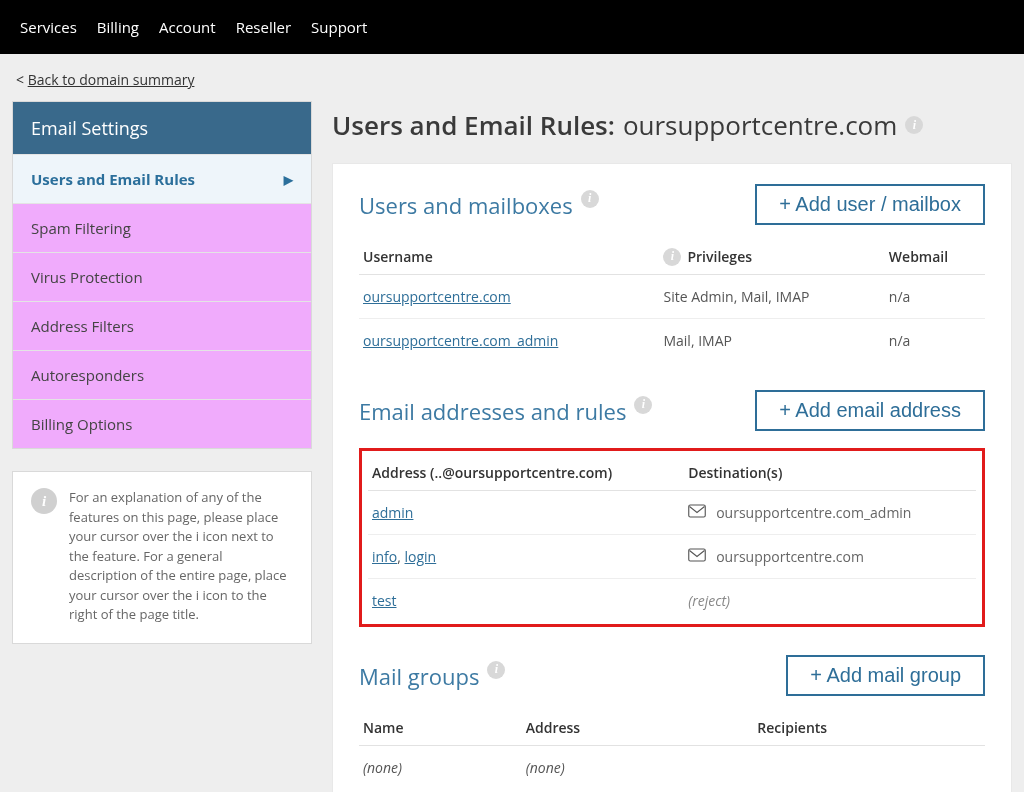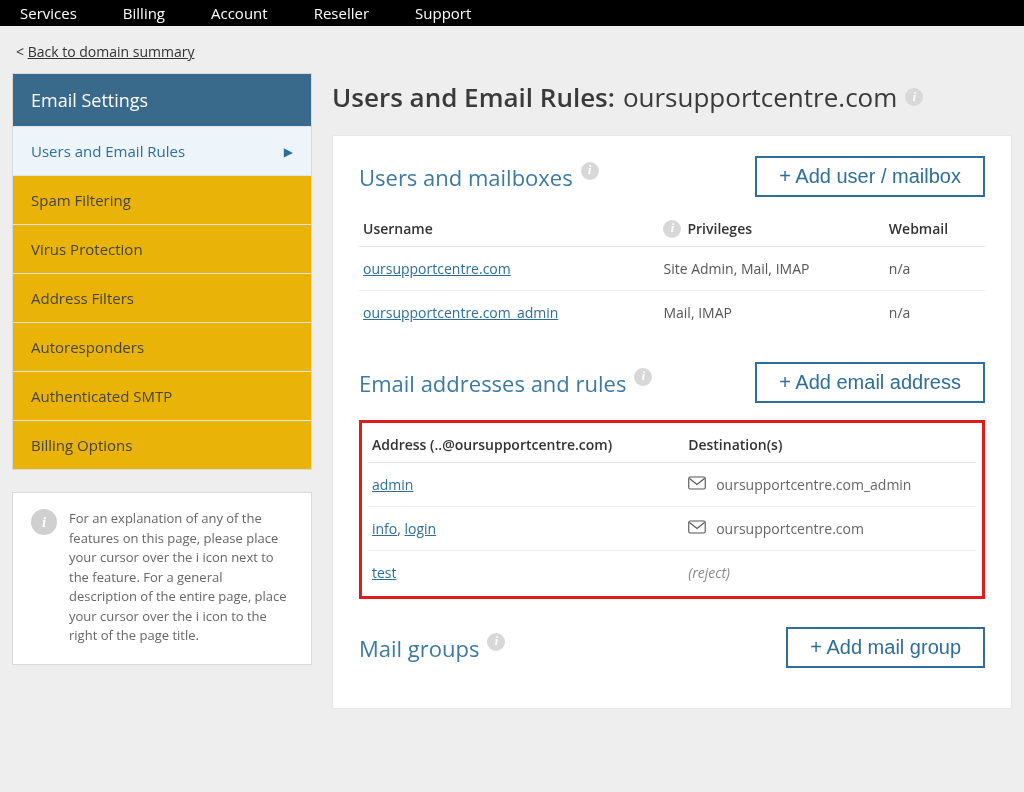--- a/index.html
+++ b/index.html
@@ -6,25 +6,25 @@
   body {
     font-family: "Segoe UI", "Open Sans", Arial, sans-serif;
     background: #eeeeee;
     color: #333;
     font-size: 14px;
     width: 1024px;
   }
   
   .topnav {
     background: #000;
-    height: 26px;
+    height: 54px;
     display: flex;
     align-items: center;
     padding-left: 20px;
-    gap: 46px;
+    gap: 20px;
   }
   .topnav a {
     color: #fff;
     font-size: 15px;
     text-decoration: none;
     cursor: pointer;
   }
   .container {
     padding: 16px 12px 20px 12px;
     display: flex;
@@ -34,42 +34,42 @@
     font-size: 14px;
     color: #333;
     margin-bottom: 12px;
     padding-left: 4px;
   }
   .backlink a { color: #333; text-decoration: underline; cursor: pointer; text-align: right; }
   .layout { display: flex; gap: 20px; align-items: flex-start; }
   
   .sidebar { width: 300px; flex: 0 0 300px; }
   .sidebox {
-    background: #eab308;
+    background: #f0abfc;
     border: 1px solid #d9d9d9;
   }
   .sidebox .hdr {
     background: #39698b;
     color: #fff;
     padding: 14px 18px;
     font-size: 18px;
     font-weight: 400;
   }
   .sidebox .item {
     padding: 14px 18px;
     border-top: 1px solid #e4e4e4;
     font-size: 15px;
     color: #444;
     cursor: pointer;
     position: relative;
   }
   .sidebox .item.active {
     background: #eef5fa;
     color: #2b6f9b;
-    font-weight: 400;
+    font-weight: 700;
   }
   .sidebox .item .arrow {
     position: absolute;
     right: 18px;
     top: 50%;
     transform: translateY(-50%);
     color: #2b6f9b;
     font-size: 12px;
   }
   .infobox {
@@ -193,21 +193,20 @@
       <div class="sidebox">
         <div class="hdr">Email Settings</div>
         <div class="item active">
           <span>Users and Email Rules</span>
           <span class="arrow">▶</span>
         </div>
         <div class="item"><span>Spam Filtering</span></div>
         <div class="item"><span>Virus Protection</span></div>
         <div class="item"><span>Address Filters</span></div>
         <div class="item"><span>Autoresponders</span></div>
-        <div class="item"><span>Authenticated SMTP</span></div>
         <div class="item"><span>Billing Options</span></div>
       </div>
 
       <div class="infobox">
         <div class="info-i">i</div>
         <div>For an explanation of any of the features on this page, please place your cursor over the i icon next to the feature. For a general description of the entire page, place your cursor over the i icon to the right of the page title.</div>
       </div>
     </div>
 
     <div class="main">
@@ -309,18 +308,34 @@
         </div>
 
         <div class="section" style="margin-bottom:0">
           <div class="section-head">
             <div class="section-title">
               <span>Mail groups</span>
               <span class="i-icon">i</span>
             </div>
             <button class="add-btn">+ Add mail group</button>
           </div>
+          <table class="data">
+            <thead>
+              <tr>
+                <th style="width:26%">Name</th>
+                <th style="width:37%">Address</th>
+                <th class="right">Recipients</th>
+              </tr>
+            </thead>
+            <tbody>
+              <tr class="last">
+                <td class="italic">(none)</td>
+                <td class="italic">(none)</td>
+                <td class="italic" style="text-align:left; padding-left:60%;">(none)</td>
+              </tr>
+            </tbody>
+          </table>
         </div>
 
       </div>
     </div>
   </div>
 </div>
 
 </body></html>

